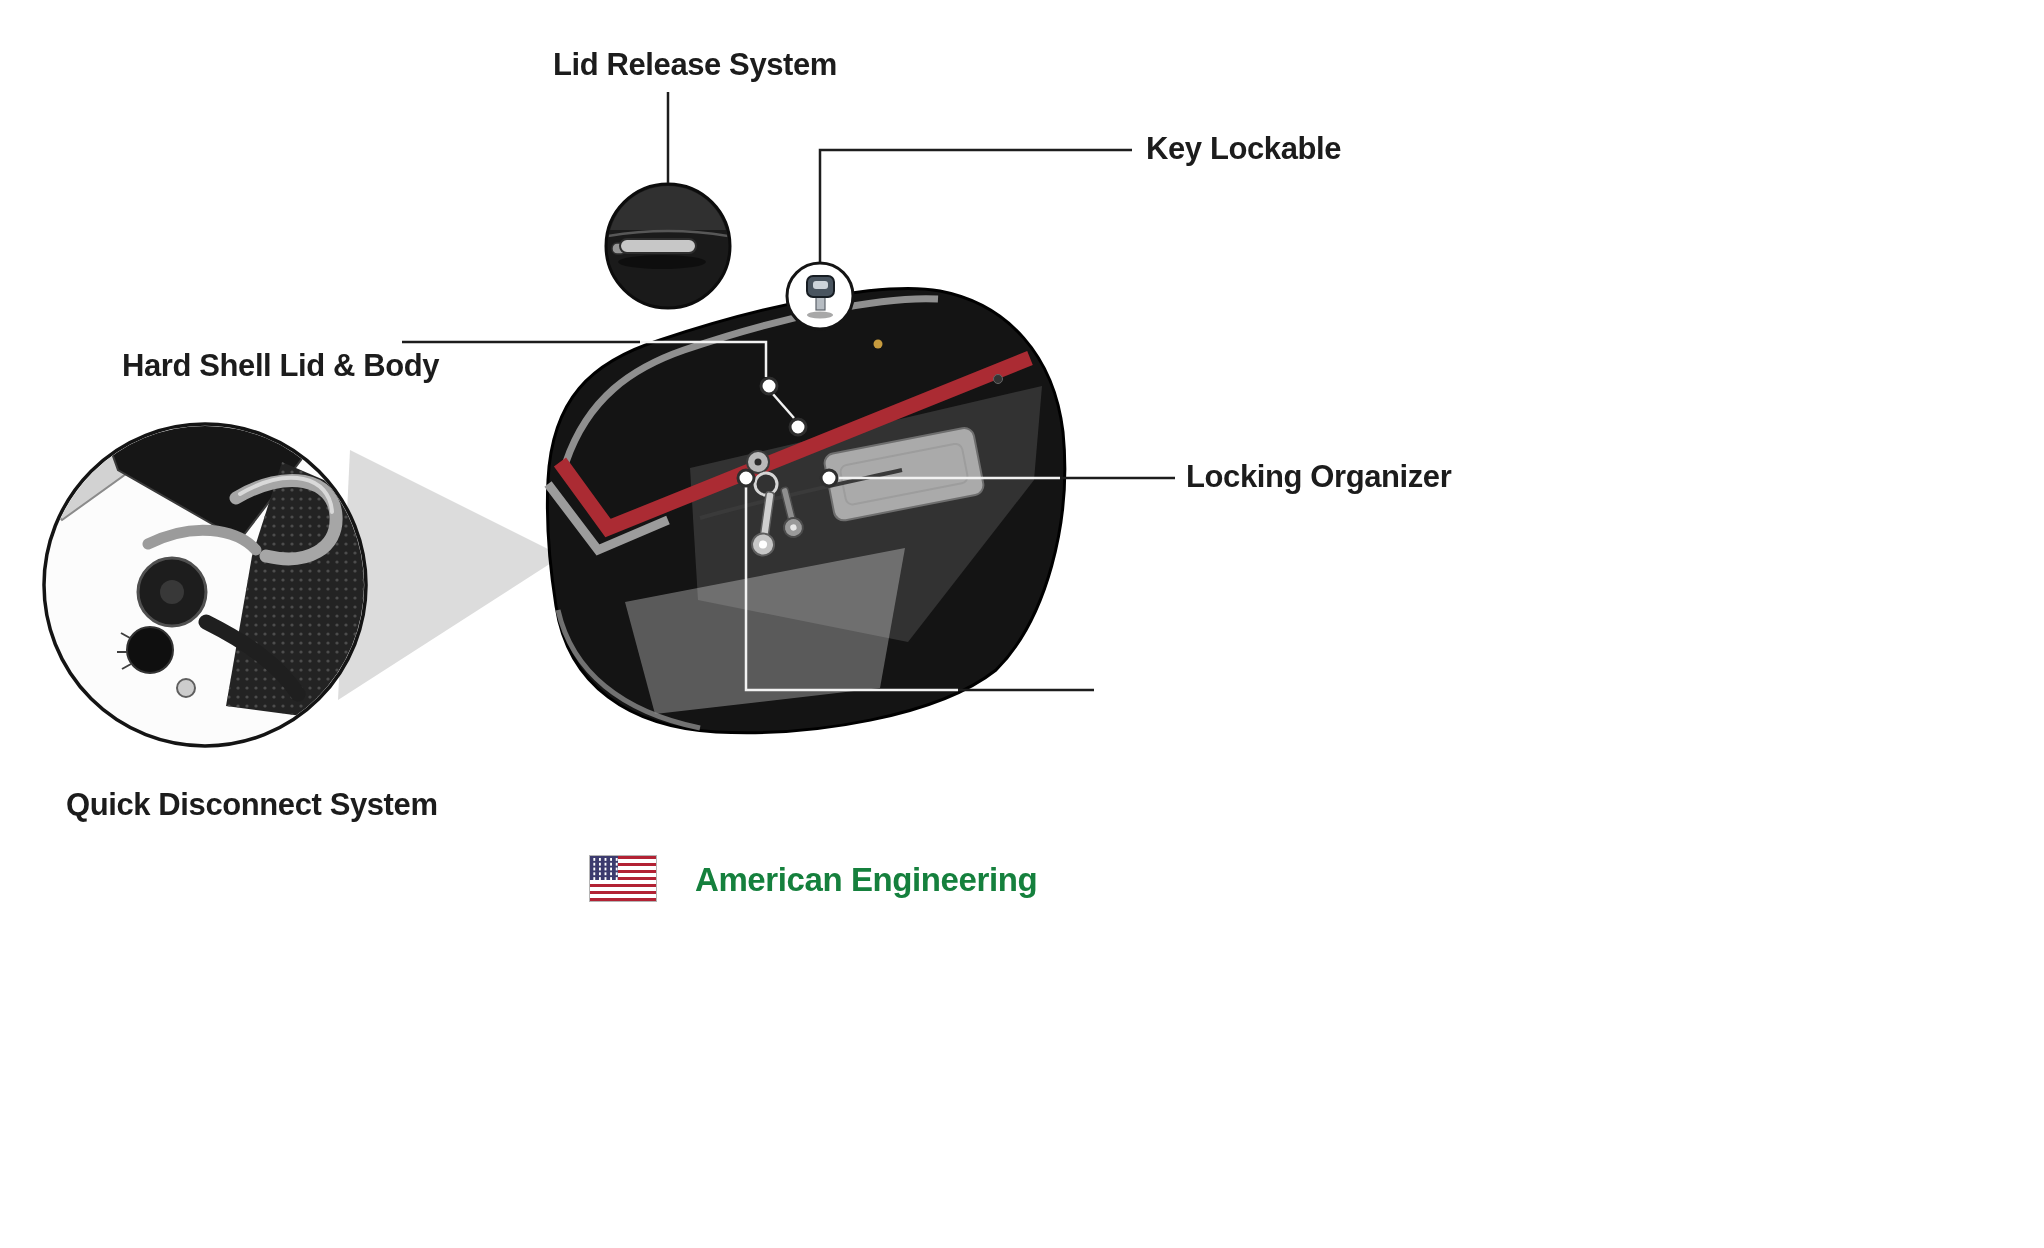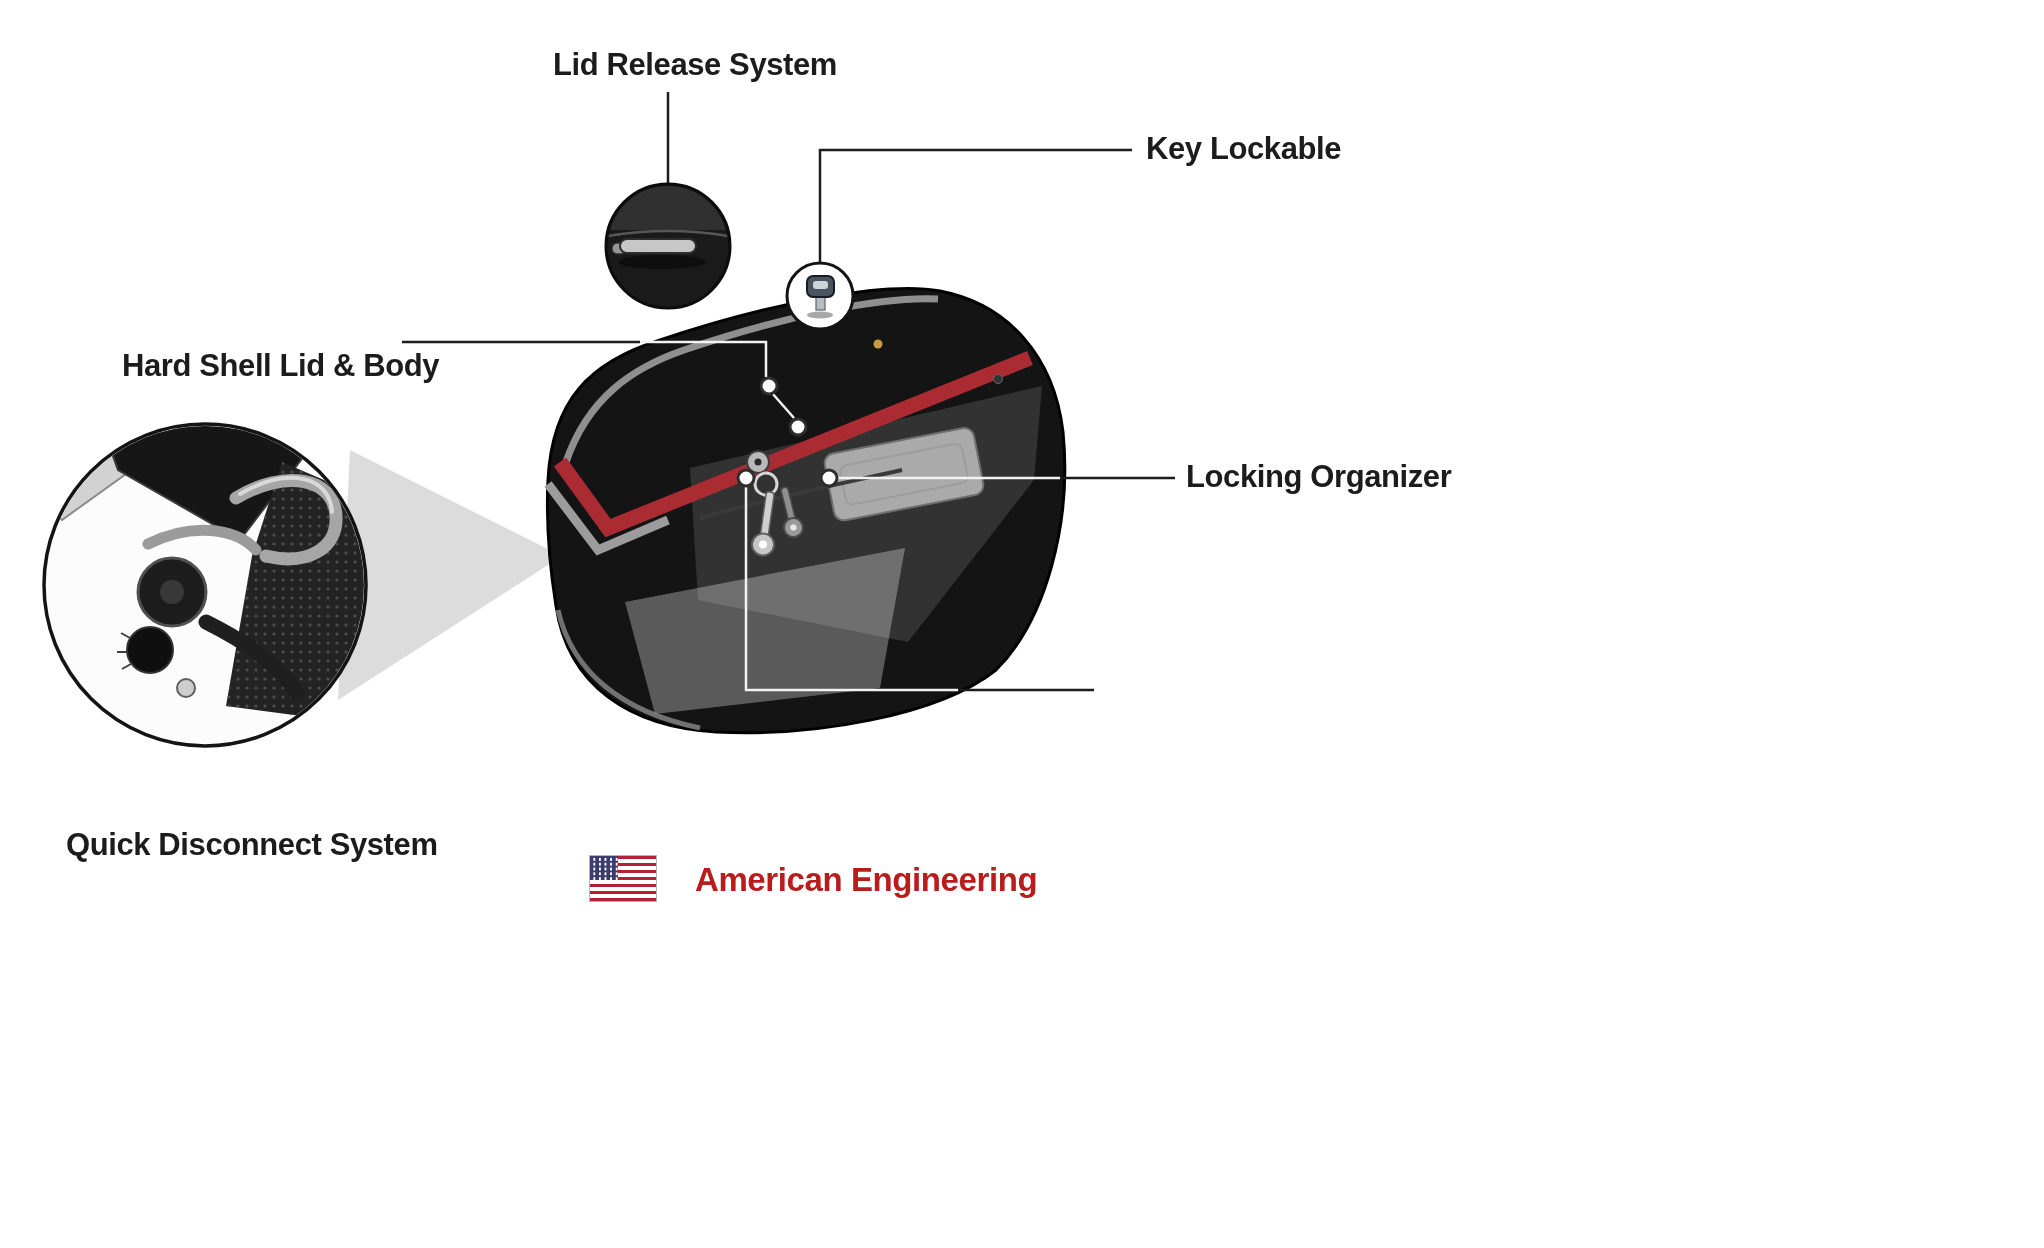--- a/index.html
+++ b/index.html
@@ -3,21 +3,21 @@
 <meta charset="utf-8">
 <style>
   html,body{margin:0;padding:0;background:#ffffff;}
   #stage{position:relative;width:2044px;height:1248px;background:#ffffff;overflow:hidden;
          font-family:"Liberation Sans",sans-serif;}
   #art{position:absolute;inset:0;width:2044px;height:1248px;}
   .callout-label{position:absolute;font-weight:700;color:#1c1c1c;font-size:31px;
                  letter-spacing:-0.4px;line-height:1.16;white-space:nowrap;}
   .callout-label.wrap{white-space:normal;}
   #label-bracket{width:235px;}
-  #footer-text{position:absolute;left:695px;top:861px;font-weight:700;color:#b91c1c;
+  #footer-text{position:absolute;left:695px;top:861px;font-weight:700;color:#15803d;
                font-size:33px;letter-spacing:-0.4px;}
   
   #flag{position:absolute;left:590px;top:856px;width:66px;height:45px;
         background:repeating-linear-gradient(to bottom,#b22234 0 3.46px,#ffffff 3.46px 6.92px);
         outline:1px solid #b5b5b5;}
   #flag .canton{position:absolute;left:0;top:0;width:28px;height:24px;background:#3c3b6e;
         background-image:radial-gradient(circle,#ffffff 1.1px,rgba(255,255,255,0) 1.4px);
         background-size:5.6px 4.8px;background-position:1.5px 1px;}
 </style>
 </head>
@@ -149,20 +149,20 @@
 
   <div class="callout-label" style="left:553px;top:47px;">Lid Release System</div>
 
   <div class="callout-label" style="left:1146px;top:131px;">Key Lockable</div>
 
   <div class="callout-label" style="left:122px;top:324px;margin-top:24px;">Hard Shell Lid &amp; Body</div>
 
   <div class="callout-label" style="left:1186px;top:459px;">Locking Organizer</div>
 
 
-  <div class="callout-label" style="left:66px;top:827px;">Quick Disconnect System</div>
+  <div class="callout-label" style="left:66px;top:787px;">Quick Disconnect System</div>
 
   <div id="flag">
     <div class="canton"></div>
   </div>
   <div id="footer-text">American Engineering</div>
 
 </div>
 
 </body></html>

